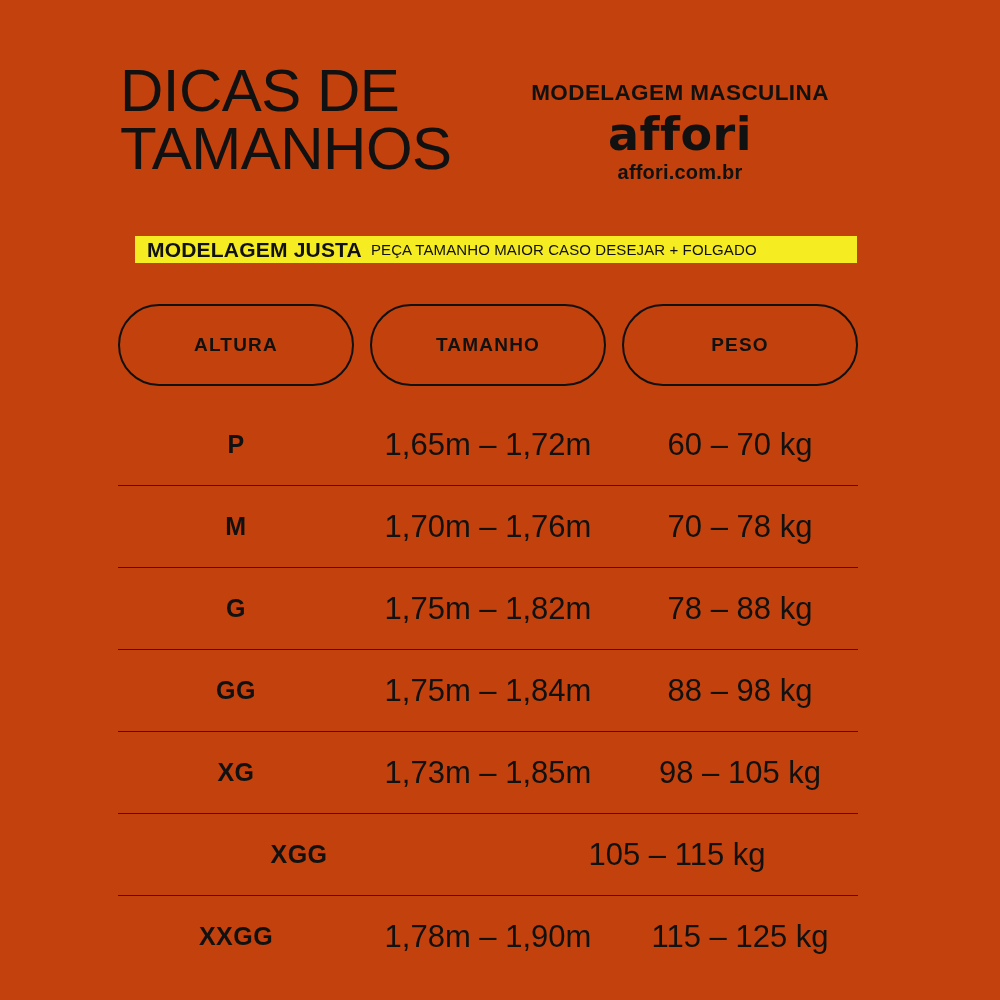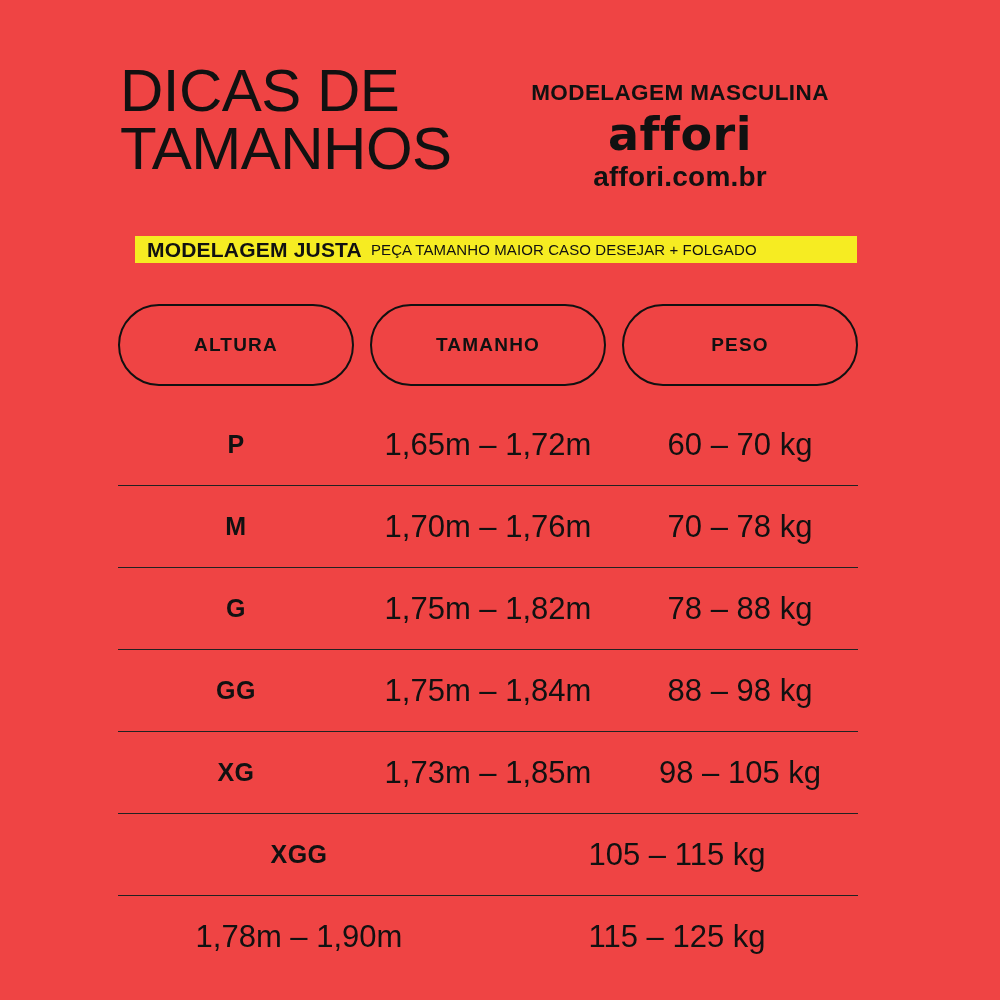--- a/index.html
+++ b/index.html
@@ -11,21 +11,21 @@
     width: 1000px;
     height: 1000px;
     font-family: "Liberation Sans", sans-serif;
     color: #111111;
     overflow: hidden;
   }
   .page {
     position: relative;
     width: 1000px;
     height: 1000px;
-    background: #ef4444;
+    background: #c2410c;
     box-sizing: border-box;
   }
 
   
   .header {
     position: absolute;
     left: 120px;
     top: 62px;
     right: 150px;
     height: 140px;
@@ -60,21 +60,21 @@
     margin-top: 2px;
     font-size: 46px;
     font-weight: 700;
     letter-spacing: 0.5px;
     color: #111111;
     line-height: 52px;
     font-family: "DejaVu Sans", sans-serif;
   }
   .brand-site {
     margin-top: 1px;
-    font-size: 28px;
+    font-size: 20px;
     font-weight: 700;
     letter-spacing: 0.2px;
     color: #111111;
   }
 
   
   .banner {
     position: absolute;
     left: 135px;
     top: 236px;
@@ -212,18 +212,19 @@
       <div class="cell">1,73m – 1,85m</div>
       <div class="cell">98 – 105 kg</div>
     </div>
 
     <div class="row">
       <div class="cell size">XGG</div>
       <div class="cell">105 – 115 kg</div>
     </div>
 
     <div class="row">
+      <div class="cell size">XXGG</div>
       <div class="cell">1,78m – 1,90m</div>
       <div class="cell">115 – 125 kg</div>
     </div>
 
   </div>
 </div>
 
 </body></html>

